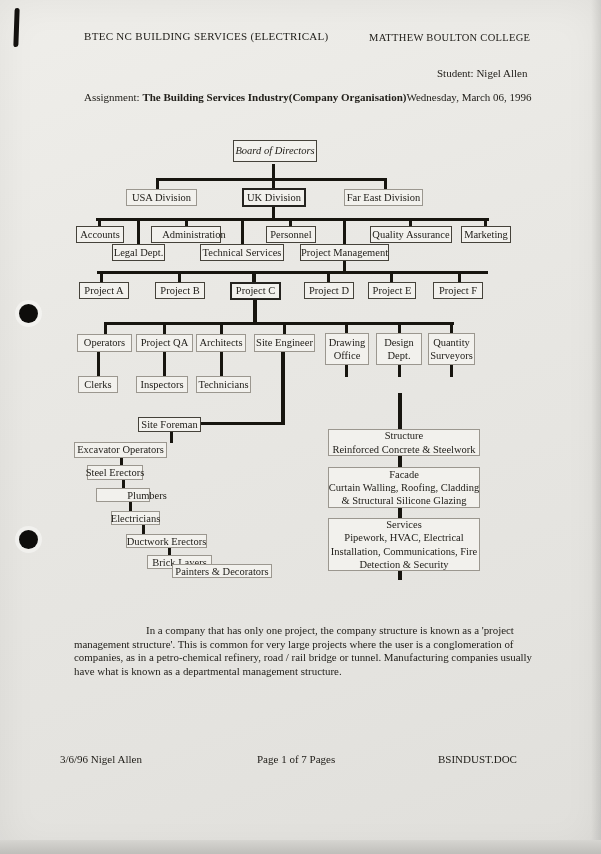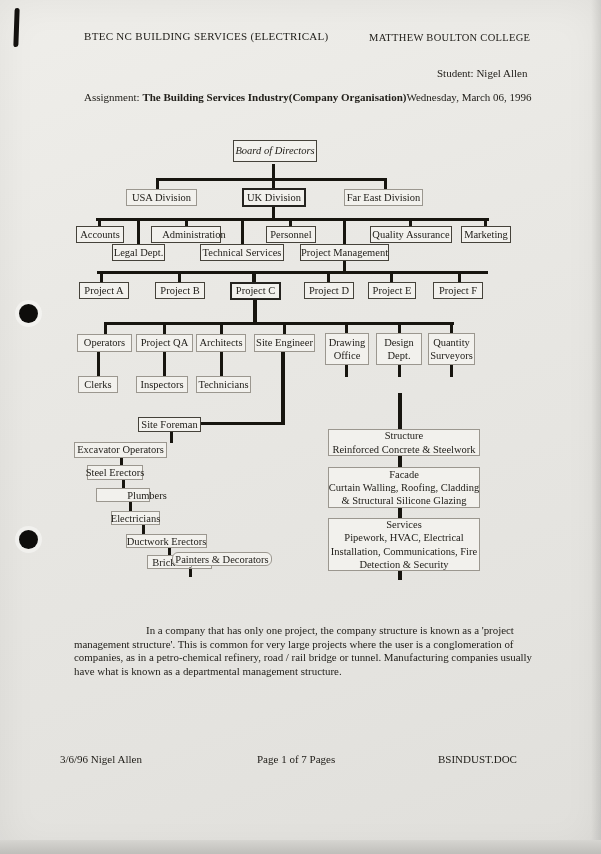--- a/index.html
+++ b/index.html
@@ -216,21 +216,21 @@
       </div>
       <div class="node light" style="left: 111px; top: 511px; width: 49px; height: 14px;">
         <span>Electricians</span>
       </div>
       <div class="node light" style="left: 126px; top: 534px; width: 81px; height: 14px;">
         <span>Ductwork Erectors</span>
       </div>
       <div class="node light" style="left: 147px; top: 555px; width: 65px; height: 14px;">
         <span>Brick Layers</span>
       </div>
-      <div class="node light" style="left: 172px; top: 552px; width: 100px; height: 14px; border-radius: 6px;">
+      <div class="node light" style="left: 172px; top: 564px; width: 100px; height: 14px;">
         <span>Painters &amp; Decorators</span>
       </div>
       <div class="node light" style="left: 328px; top: 429px; width: 152px; height: 27px;">
         <span>Structure</span>
         <span>Reinforced Concrete &amp; Steelwork</span>
       </div>
       <div class="node light" style="left: 328px; top: 467px; width: 152px; height: 41px;">
         <span>Facade</span>
         <span>Curtain Walling, Roofing, Cladding</span>
         <span>&amp; Structural Silicone Glazing</span>

